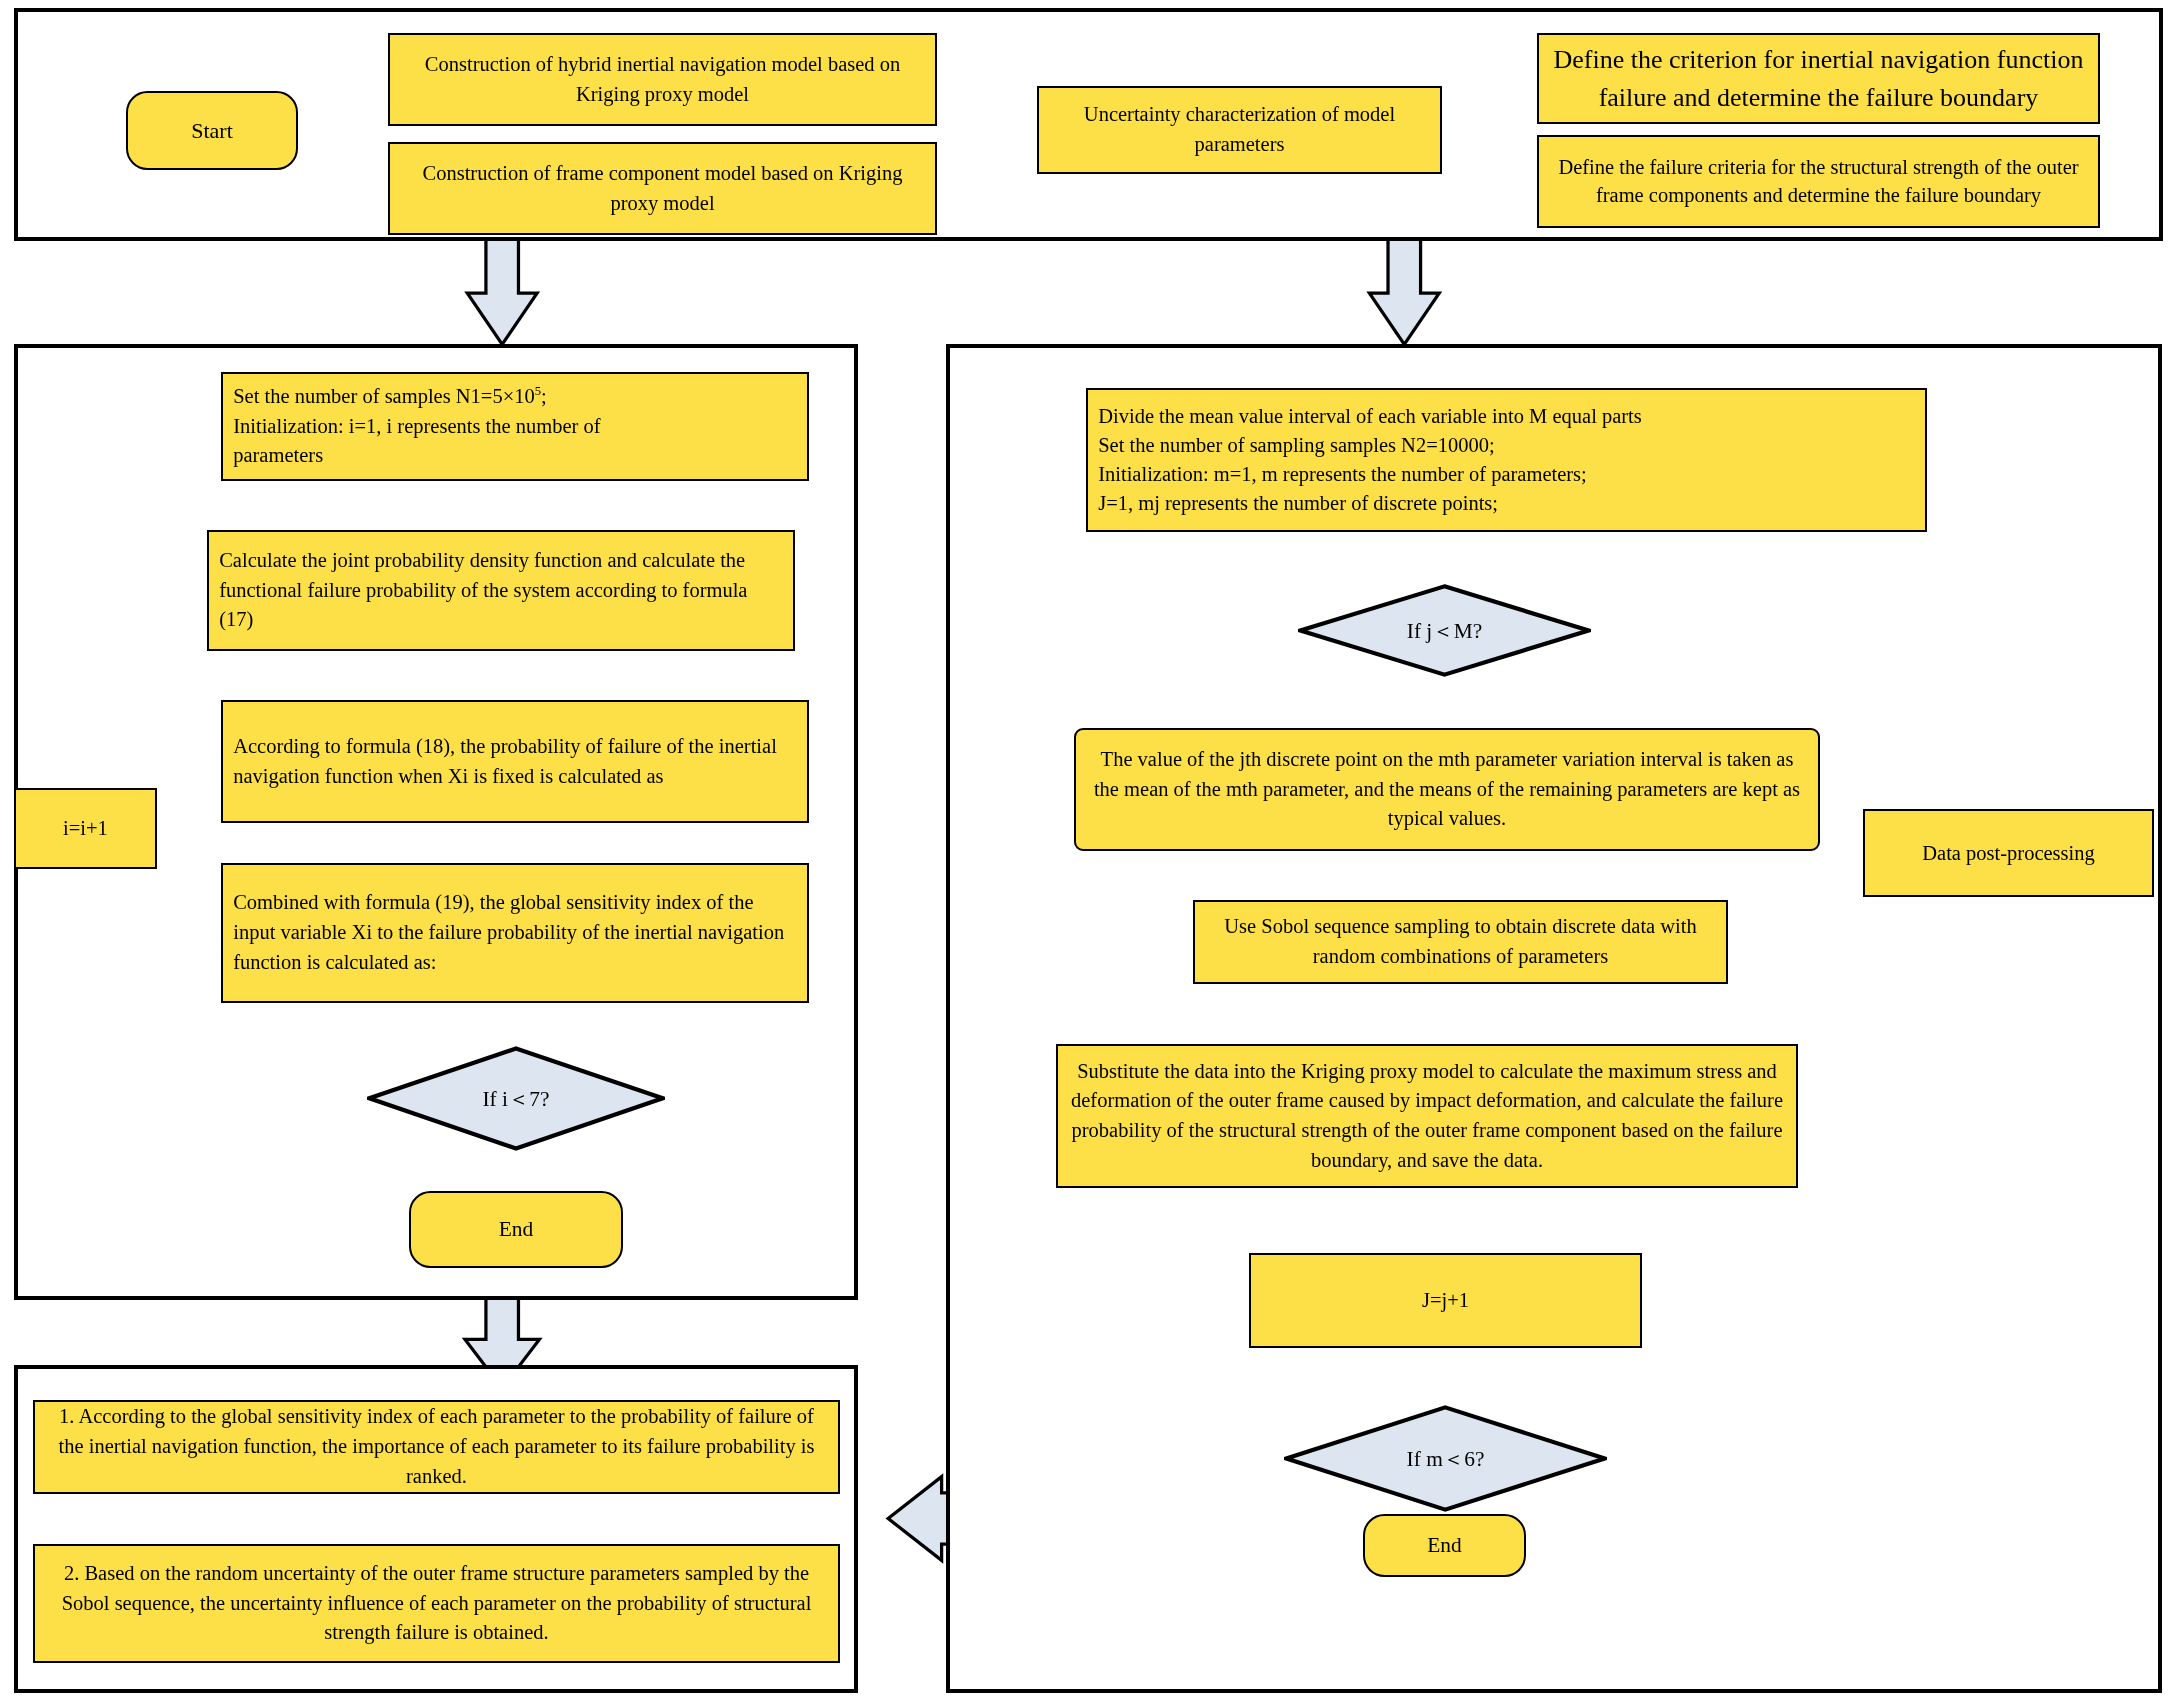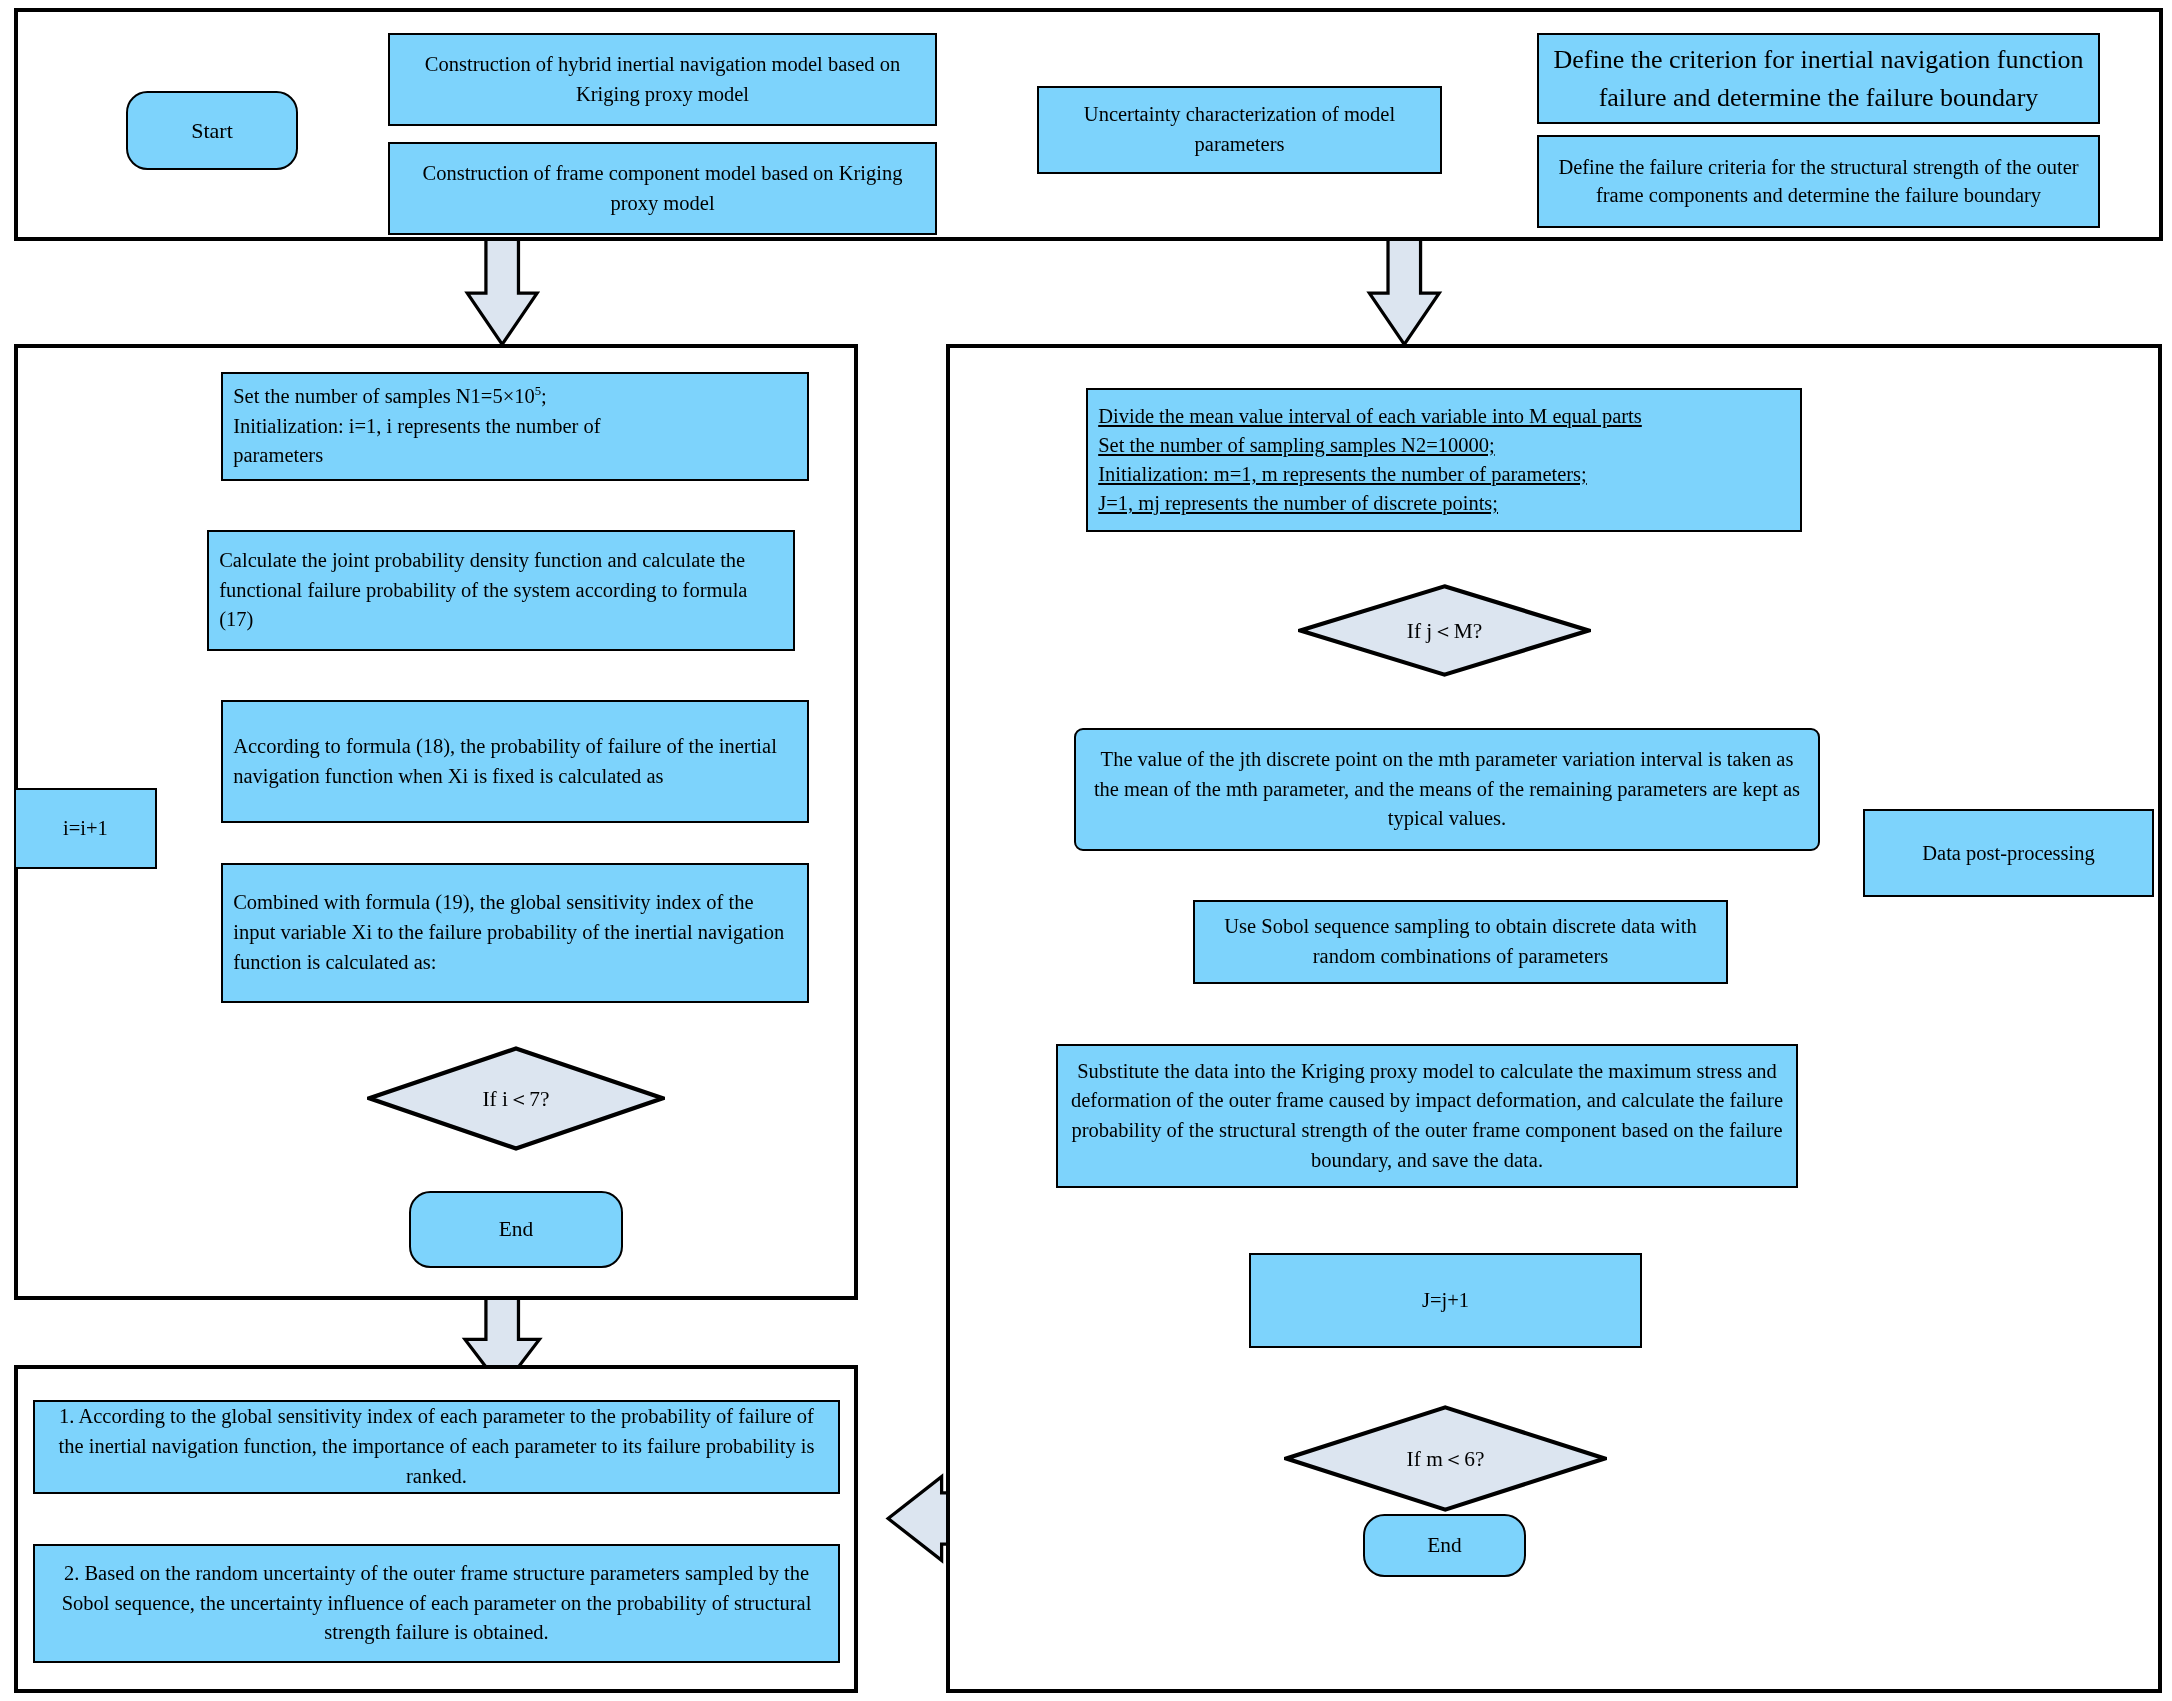--- a/index.html
+++ b/index.html
@@ -1,19 +1,19 @@
 <!DOCTYPE html>
 <html style="font-size:7.4px"><head>
 <meta charset="utf-8">
 <style>
   html,body{margin:0;padding:0;background:#ffffff;}
   body{font-family:"Liberation Serif", serif;}
   #canvas{position:relative;width:2172px;height:1702px;background:#fff;overflow:hidden;}
   .panel{position:absolute;border:4.7px solid #000;background:#fff;box-sizing:border-box;}
-  .node{position:absolute;background:#7dd3fc;border:2.8px solid #000;box-sizing:border-box;
+  .node{position:absolute;background:#fde047;border:2.8px solid #000;box-sizing:border-box;
         display:flex;align-items:center;justify-content:center;color:#000;}
   .node .txt{width:100%;padding:0 10.2px;box-sizing:border-box;}
   .c{text-align:center;}
   .l{text-align:left;}
   .term{border-radius:21.4px;}
   .diamond{position:absolute;}
   .diamond svg{display:block;}
   .diamond .dlabel{position:absolute;left:0;top:0;width:100%;height:100%;
         display:flex;align-items:center;justify-content:center;color:#000;}
   .lines{position:absolute;left:0;top:0;width:2172px;height:1702px;pointer-events:none;}
@@ -162,21 +162,21 @@
     </svg>
     <div class="dlabel" style="font-size:21.4px;">If i＜7?</div>
   </div>
 
   <div class="node term" style="left:409px;top:1191px;width:214px;height:77px;">
     <div class="txt c" style="font-size:21.4px;">End</div>
   </div>
 
   <div class="panel" style="left:946px;top:344px;width:1216px;height:1349px;"></div>
 
-  <div class="node" style="left:1086px;top:388px;width:716px;height:144px;text-decoration:underline;">
+  <div class="node" style="left:1086px;top:388px;width:841px;height:144px;">
     <div class="txt l" style="font-size:20.5px;line-height:1.42;">
       <div>Divide the mean value interval of each variable into M equal parts</div>
       <div>Set the number of sampling samples N2=10000;</div>
       <div>Initialization: m=1, m represents the number of parameters;</div>
       <div>J=1, mj represents the number of discrete points;</div>
     </div>
   </div>
 
   <div class="diamond" style="left:1298px;top:584px;width:293px;height:93px;">
     <svg width="293" height="93" viewBox="0 0 630 200">

